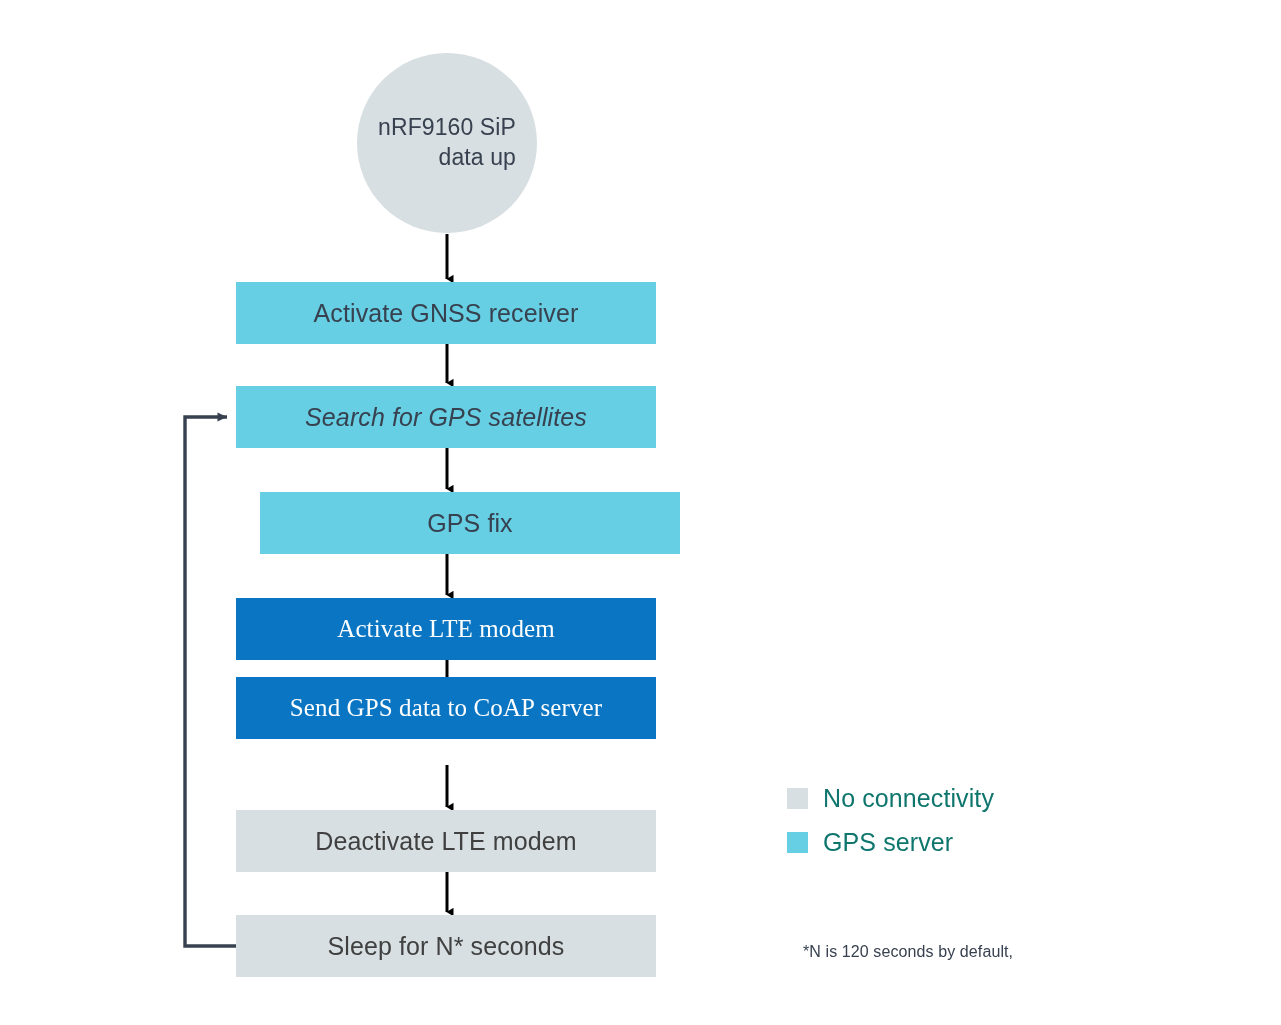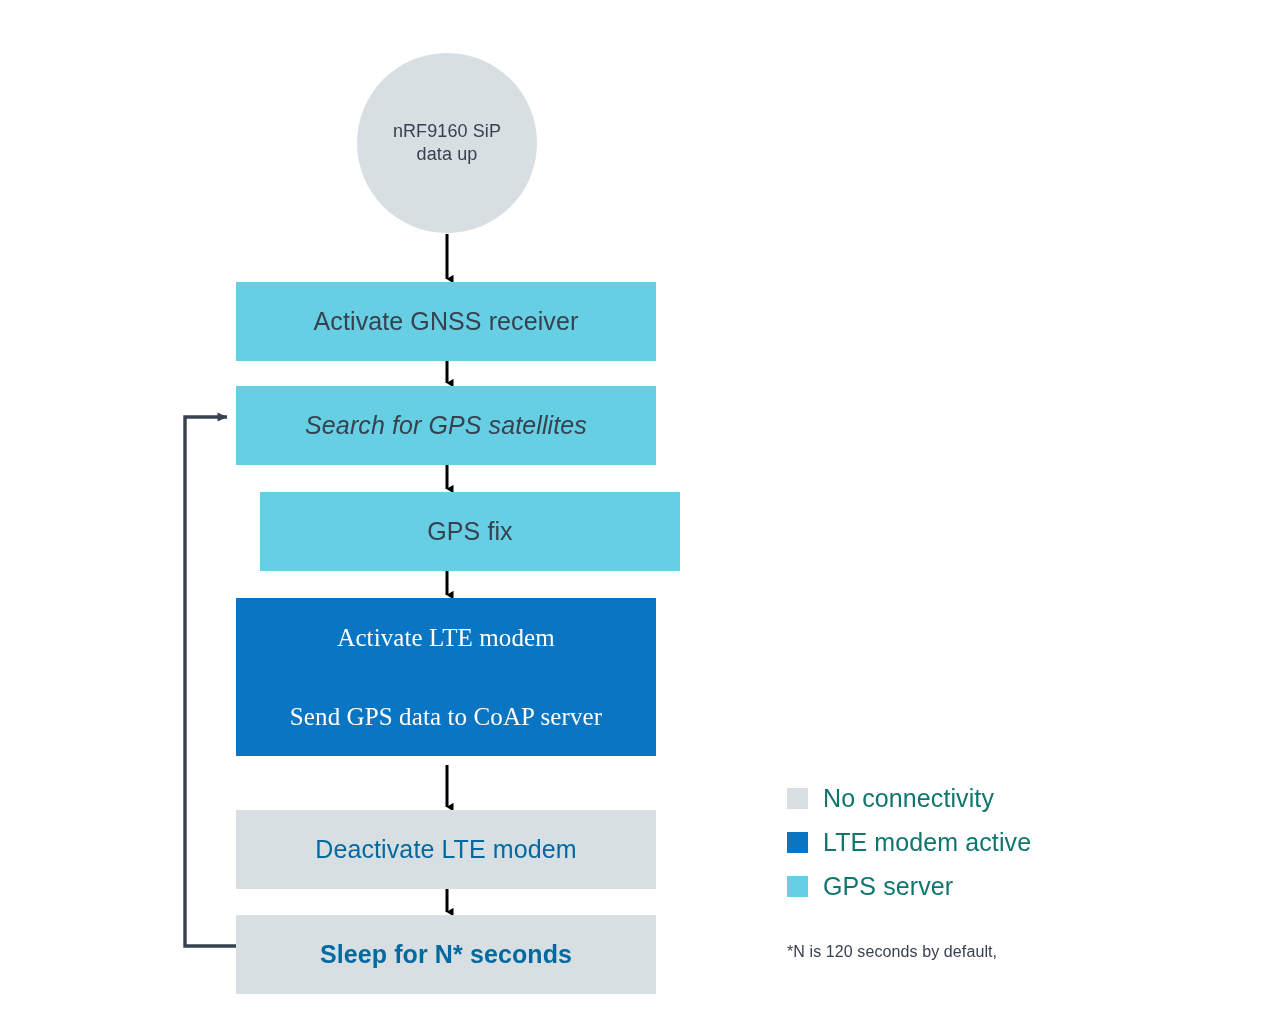--- a/index.html
+++ b/index.html
@@ -28,54 +28,54 @@
     position: absolute;
     left: 357px;
     top: 53px;
     width: 180px;
     height: 180px;
     border-radius: 50%;
     background: #d7dfe2;
     display: flex;
     align-items: center;
     justify-content: center;
-    text-align: center;
+    text-align: right;
     color: #37414f;
-    font-size: 18px;
+    font-size: 23px;
     line-height: 1.30;
     letter-spacing: .1px;
   }
   .start-node .start-line { display: block; }
 
   
   .node {
     position: absolute;
     left: 236px;
     width: 420px;
-    height: 79px;
+    height: 62px;
     display: flex;
     align-items: center;
     justify-content: center;
     text-align: center;
     font-size: 25px;
     letter-spacing: .1px;
     box-sizing: border-box;
     padding: 0 10px;
   }
   .node.gps   { background: #66cfe3; color: #37414f; }
   .node.lte   { background: #0a75c2; color: #ffffff; font-family: Liberation Serif, serif; }
-  .node.idle  { background: #d7dfe2; color: #0369a1; }
+  .node.idle  { background: #d7dfe2; color: #404040; }
 
   .n1 { top: 282px; }
   .n2 { top: 386px; font-style: italic; }
   .n3 { top: 492px; margin-left: 24px; }
   .n4 { top: 598px; }
   .n5 { top: 677px; }
   .n6 { top: 810px; }
-  .n7 { top: 915px; font-weight: bold; }
+  .n7 { top: 915px; }
 
   
   .legend {
     position: absolute;
     left: 787px;
     top: 776px;
   }
   .legend-row {
     display: flex;
     align-items: center;
@@ -98,21 +98,21 @@
   .footnote {
     position: absolute;
     left: 787px;
     top: 940px;
     font-size: 16px;
     line-height: 1.45;
     color: #37414f;
     letter-spacing: .1px;
     white-space: nowrap;
   }
-  .footnote span { display: block; }
+  .footnote span { display: block; margin-left: 16px; }
 </style>
 </head>
 <body>
 
 <svg id="flow-canvas" viewBox="0 0 1281 1025" xmlns="http://www.w3.org/2000/svg">
   <defs>
     <marker id="arrowDown" markerWidth="9" markerHeight="9" refX="4.5" refY="8" orient="auto" markerUnits="userSpaceOnUse">
       <path d="M0.3,1.5 L4.5,8.6 L8.7,1.5 Z" fill="#000000"></path>
     </marker>
     <marker id="arrowRight" markerWidth="11" markerHeight="10" refX="10" refY="5" orient="auto" markerUnits="userSpaceOnUse">
@@ -165,24 +165,20 @@
 <div class="node idle n7">
   <span>Sleep for N* seconds</span>
 </div>
 
 <div class="legend">
   <div class="legend-row">
     <span class="legend-swatch" style="background:#d7dfe2"></span>
     <span class="legend-label">No connectivity</span>
   </div>
   <div class="legend-row">
-    <span class="legend-swatch" style="background:#0a75c2"></span>
-    <span class="legend-label">LTE modem active</span>
-  </div>
-  <div class="legend-row">
     <span class="legend-swatch" style="background:#66cfe3"></span>
     <span class="legend-label">GPS server</span>
   </div>
 </div>
 
 <div class="footnote">
   <span>*N is 120 seconds by default,</span>
 </div>
 
 </body></html>

